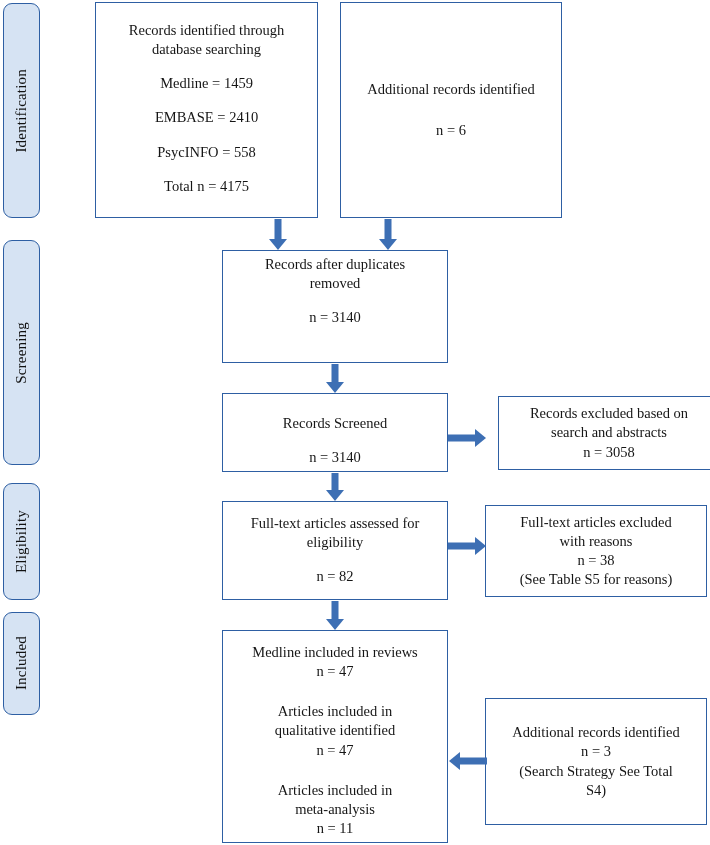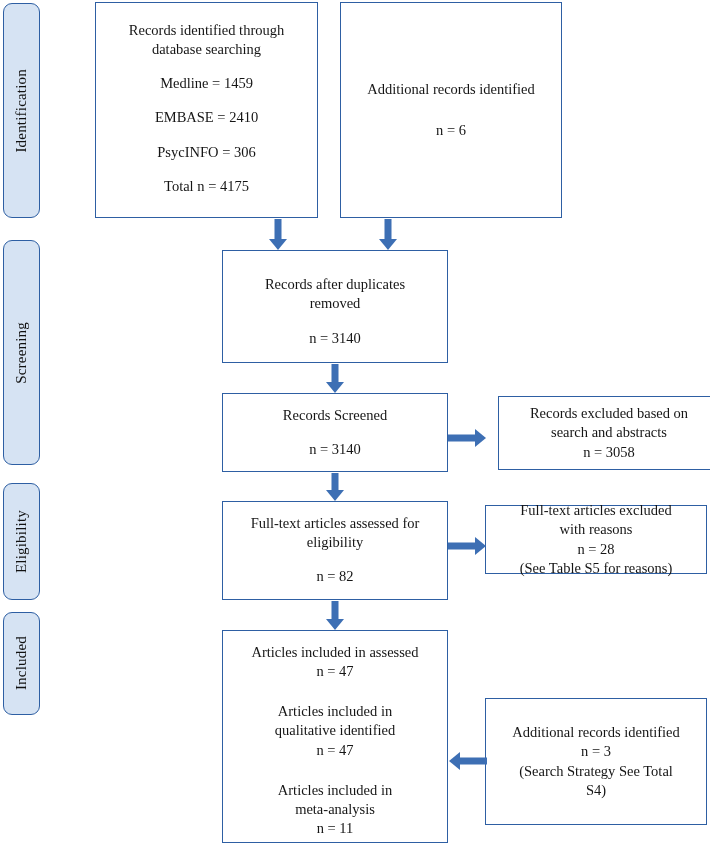--- a/index.html
+++ b/index.html
@@ -112,53 +112,53 @@
   </div>
 
   <div class="fbox" style="left:95px;top:2px;width:223px;height:216px;justify-content:flex-start;padding-top:18px;">
     <div class="ln">Records identified through</div>
     <div class="ln">database searching</div>
     <div class="gap-md"></div>
     <div class="ln"><span>Medline = </span><span class="b">1459</span></div>
     <div class="gap-md"></div>
     <div class="ln"><span>EMBASE = </span><span class="b">2410</span></div>
     <div class="gap-md"></div>
-    <div class="ln"><span>PsycINFO = </span><span class="b">306</span></div>
+    <div class="ln"><span>PsycINFO = </span><span class="b">558</span></div>
     <div class="gap-md"></div>
     <div class="ln b">Total n = 4175</div>
   </div>
 
   <div class="fbox" style="left:340px;top:2px;width:222px;height:216px;">
     <div class="ln">Additional records identified</div>
     <div class="gap-lg"></div>
     <div class="ln b">n = 6</div>
   </div>
 
   <div class="arrow-down" style="left:269px;top:219px;width:18px;height:31px;">
     <div class="shaft" style="height:21px;"></div>
       <div class="head"></div>
   </div>
   <div class="arrow-down" style="left:379px;top:219px;width:18px;height:31px;">
     <div class="shaft" style="height:21px;"></div>
       <div class="head"></div>
   </div>
 
-  <div class="fbox" style="left:222px;top:250px;width:226px;height:113px;justify-content:center;padding-top:14px;">
+  <div class="fbox" style="left:222px;top:250px;width:226px;height:113px;justify-content:flex-start;padding-top:4px;">
     <div class="ln">Records after duplicates</div>
     <div class="ln">removed</div>
     <div class="gap-md"></div>
     <div class="ln b">n = 3140</div>
   </div>
 
   <div class="arrow-down" style="left:326px;top:364px;width:18px;height:29px;">
     <div class="shaft" style="height:19px;"></div>
       <div class="head"></div>
   </div>
 
-  <div class="fbox" style="left:222px;top:393px;width:226px;height:79px;justify-content:flex-start;padding-top:12px;">
+  <div class="fbox" style="left:222px;top:393px;width:226px;height:79px;justify-content:flex-start;padding-top:20px;">
     <div class="ln">Records Screened</div>
     <div class="gap-md"></div>
     <div class="ln b">n = 3140</div>
   </div>
 
   <div class="fbox" style="left:498px;top:396px;width:222px;height:74px;">
     <div class="ln">Records excluded based on</div>
     <div class="ln">search and abstracts</div>
     <div class="ln b">n = 3058</div>
   </div>
@@ -173,39 +173,39 @@
       <div class="head"></div>
   </div>
 
   <div class="fbox" style="left:222px;top:501px;width:226px;height:99px;justify-content:flex-start;padding-top:12px;">
     <div class="ln">Full-text articles assessed for</div>
     <div class="ln">eligibility</div>
     <div class="gap-md"></div>
     <div class="ln b">n = 82</div>
   </div>
 
-  <div class="fbox" style="left:485px;top:505px;width:222px;height:69px;">
+  <div class="fbox" style="left:485px;top:505px;width:222px;height:92px;">
     <div class="ln">Full-text articles excluded</div>
     <div class="ln">with reasons</div>
-    <div class="ln b">n = 28</div>
+    <div class="ln b">n = 38</div>
     <div class="ln">(See Table S5 for reasons)</div>
   </div>
 
   <div class="arrow-right" style="left:448px;top:537px;width:38px;height:18px;">
     <div class="shaft" style="width:28px;"></div>
       <div class="head"></div>
   </div>
 
   <div class="arrow-down" style="left:326px;top:601px;width:18px;height:29px;">
     <div class="shaft" style="height:19px;"></div>
       <div class="head"></div>
   </div>
 
   <div class="fbox" style="left:222px;top:630px;width:226px;height:213px;justify-content:flex-start;padding-top:12px;">
-    <div class="ln">Articles included in assessed</div>
+    <div class="ln">Medline included in reviews</div>
     <div class="ln b">n = 47</div>
     <div class="gap-lg"></div>
     <div class="ln">Articles included in</div>
     <div class="ln">qualitative identified</div>
     <div class="ln b">n = 47</div>
     <div class="gap-lg"></div>
     <div class="ln">Articles included in</div>
     <div class="ln">meta-analysis</div>
     <div class="ln b">n = 11</div>
   </div>

